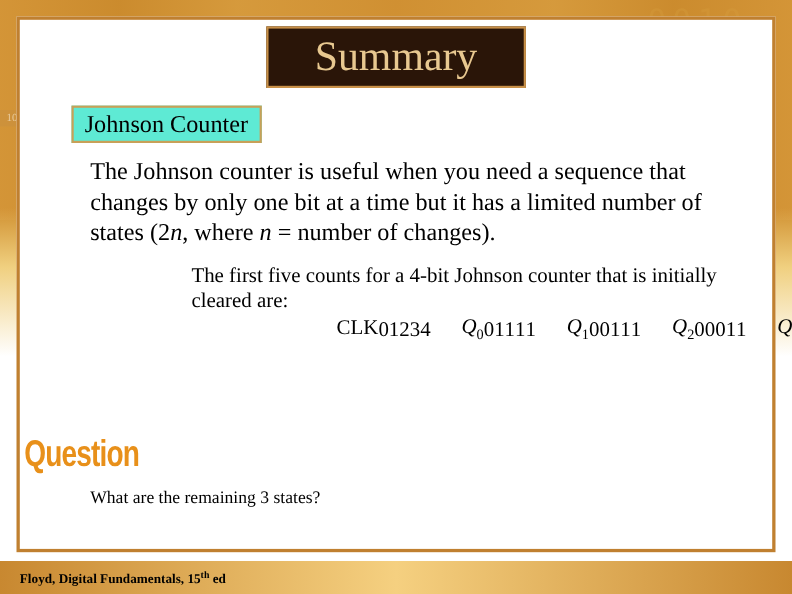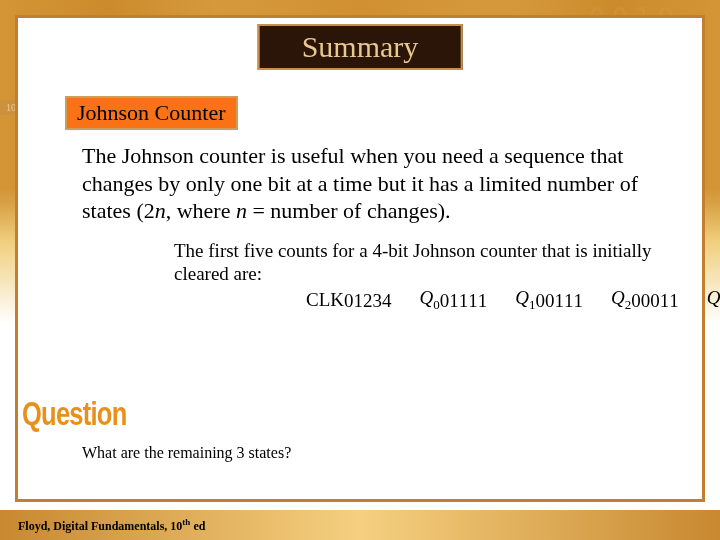--- a/index.html
+++ b/index.html
@@ -3,22 +3,22 @@
 <meta charset="utf-8">
 <style>
   * { margin:0; padding:0; box-sizing:border-box; }
   body { width:720px; height:540px; overflow:hidden; font-family:"Times New Roman",serif;
          background:linear-gradient(to bottom,#d09030 0,#d09030 35%,#f0d080 45%,#fff 60%,#fff 100%); position:relative; }
   .frame { position:absolute; left:15px; top:15px; right:15px; bottom:38px; border:3px solid #c08030; background:#fff; }
   .bg-strip { position:absolute; left:0; top:0; width:100%; height:200px;
               background:linear-gradient(90deg,#e8b060 0,#b07020 15%,#f5d080 30%,#d09040 50%,#f5d080 70%,#b07020 85%,#e8b060 100%); opacity:.15; }
   .title-box { position:absolute; left:50%; top:24px; transform:translateX(-50%);
                background:#2a1508; border:2px solid #c89048; padding:4px 42px; z-index:5; }
-  .title-box span { font-size:30px; color:#e8c890; font-family:"Times New Roman",serif; }
-  .subhead { position:absolute; left:65px; top:96px; border:2px solid #c8a058; background:#f97316;
+  .title-box span { font-size:38px; color:#e8c890; font-family:"Times New Roman",serif; }
+  .subhead { position:absolute; left:65px; top:96px; border:2px solid #c8a058; background:#5eead4;
              padding:2px 10px; font-size:22px; z-index:5; }
   .content { position:absolute; left:82px; top:142px; right:60px; font-size:22px; line-height:1.25; z-index:5; }
   .content .para2 { font-size:19px; margin-top:14px; margin-left:92px; }
   .tbl { display:flex; font-size:19px; margin-left:210px; margin-top:0; }
   .col { display:flex; flex-direction:row; align-items:center; margin:0 14px; }
   .col .hd { margin-bottom:2px; }
   .col .hd i { font-style:italic; }
   .col .hd sub { font-size:13px; }
   .col div { line-height:1.25; }
   .q-word { position:absolute; left:22px; top:394px; font-family:"Arial Black",sans-serif; font-size:34px;
@@ -94,15 +94,15 @@
       <div>1</div>
     </div>
   </div>
 </div>
 
 <div class="q-word">Question</div>
 <div class="q-text">What are the remaining 3 states?</div>
 
 <div class="footer">
   <span class="l">
-    <span>Floyd, Digital Fundamentals, 10</span><sup>th</sup><span> ed</span>
+    <span>Floyd, Digital Fundamentals, 15</span><sup>th</sup><span> ed</span>
   </span>
 </div>
 
 </body></html>

